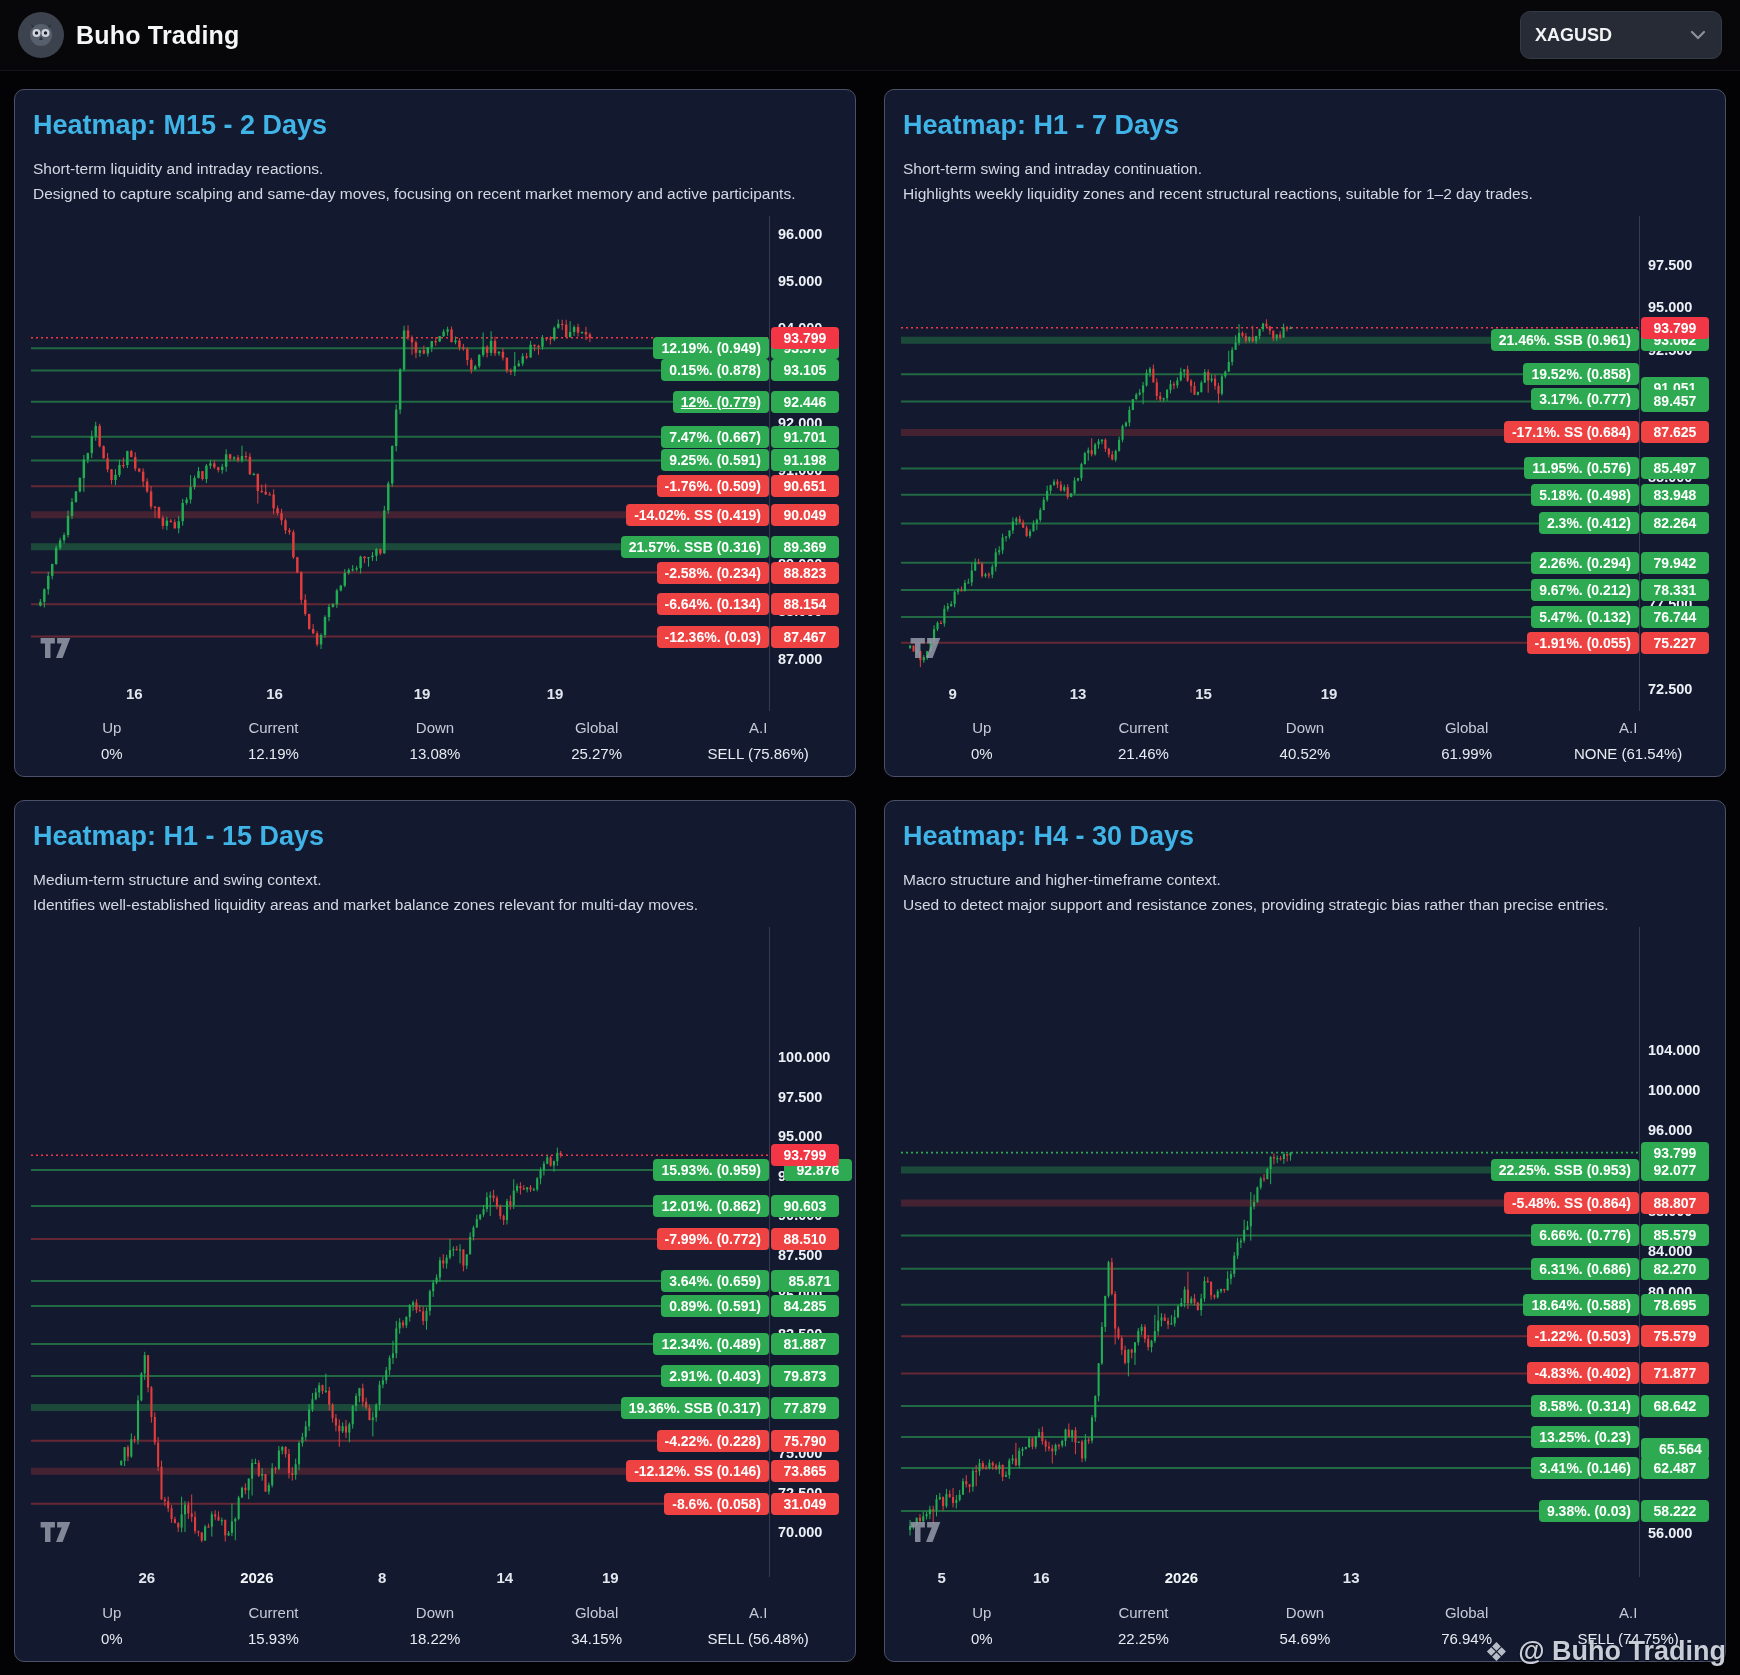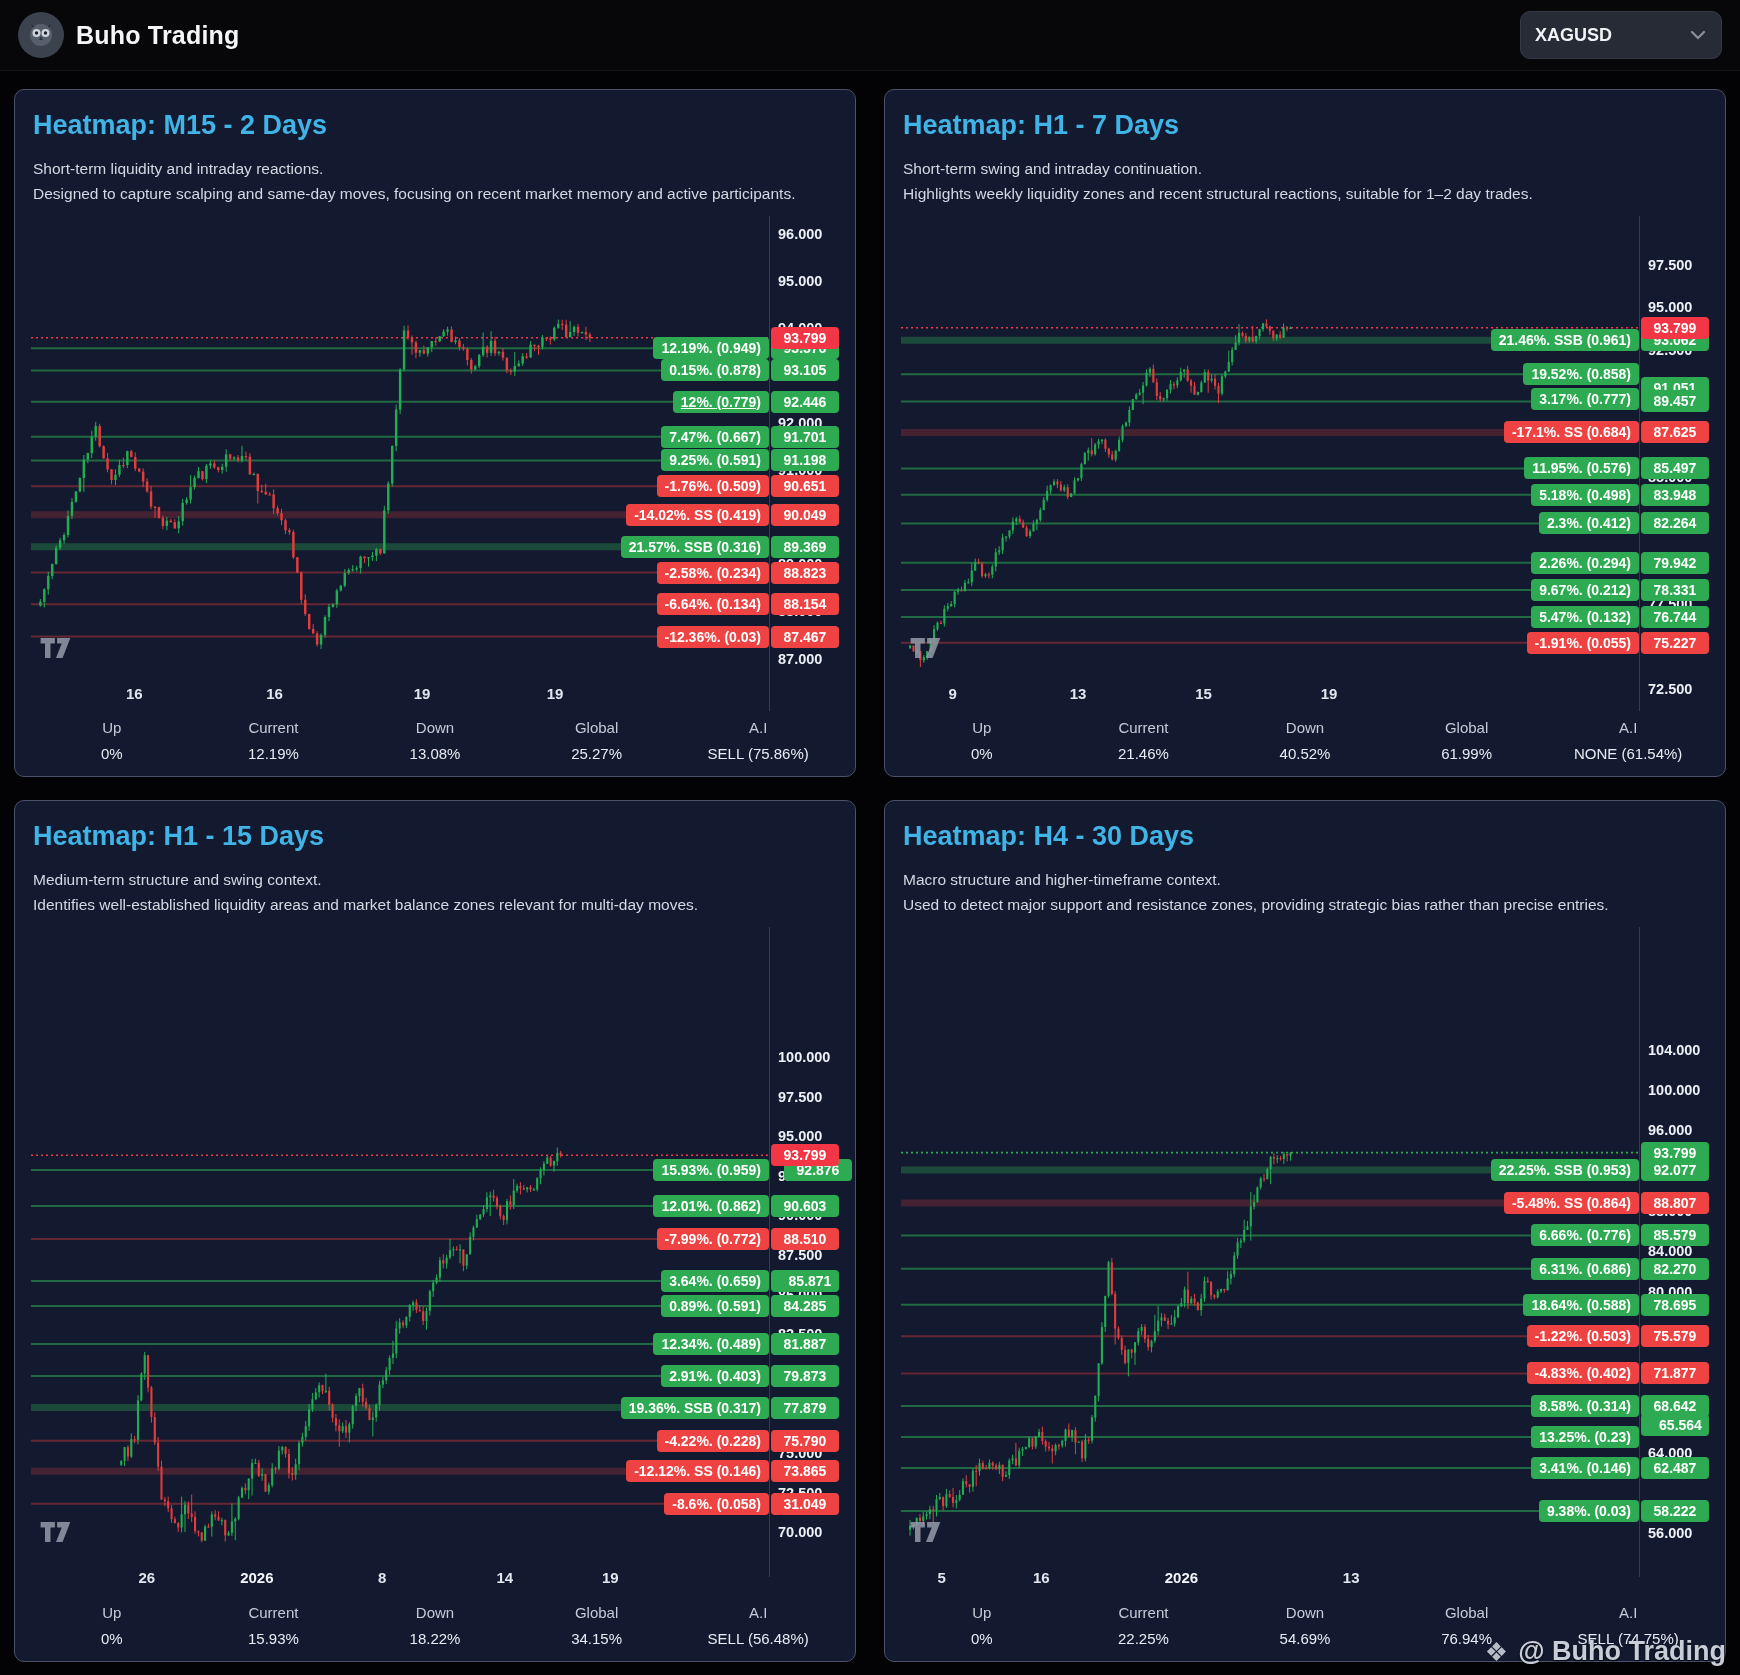--- a/index.html
+++ b/index.html
@@ -1380,21 +1380,21 @@
         <div class="box pricebox up" style="top: 341.766px;">82.270</div>
         <div class="box pct up" style="top: 377.765px;">18.64%. (0.588)</div>
         <div class="box pricebox up" style="top: 377.765px;">78.695</div>
         <div class="box pct dn" style="top: 409.143px;">-1.22%. (0.503)</div>
         <div class="box pricebox dn" style="top: 409.143px;">75.579</div>
         <div class="box pct dn" style="top: 446.421px;">-4.83%. (0.402)</div>
         <div class="box pricebox dn" style="top: 446.421px;">71.877</div>
         <div class="box pct up" style="top: 478.996px;">8.58%. (0.314)</div>
         <div class="box pricebox up" style="top: 478.996px;">68.642</div>
         <div class="box pct up" style="top: 509.991px;">13.25%. (0.23)</div>
-        <div class="box pricebox up" style="top: 498px; padding-left: 13px;">65.564</div>
+        <div class="box pricebox up" style="top: 522px; padding-left: 13px;">65.564</div>
         <div class="box pct up" style="top: 540.975px;">3.41%. (0.146)</div>
         <div class="box pricebox up" style="top: 540.975px;">62.487</div>
         <div class="box pct up" style="top: 583.923px;">9.38%. (0.03)</div>
         <div class="box pricebox up" style="top: 583.923px;">58.222</div>
         <div class="box pricebox curup" style="top: 225.672px;">93.799</div>
         <div class="tvlogo"><svg width="34" height="22" viewBox="0 0 30 20">
             <path fill="#959aa8" d="M1 1h13v5h-4v13H5V6H1z"></path>
             <path fill="#959aa8" d="M16 1h12l-7 18h-6l5.2-13H16z"></path>
           </svg></div>
       </div>

